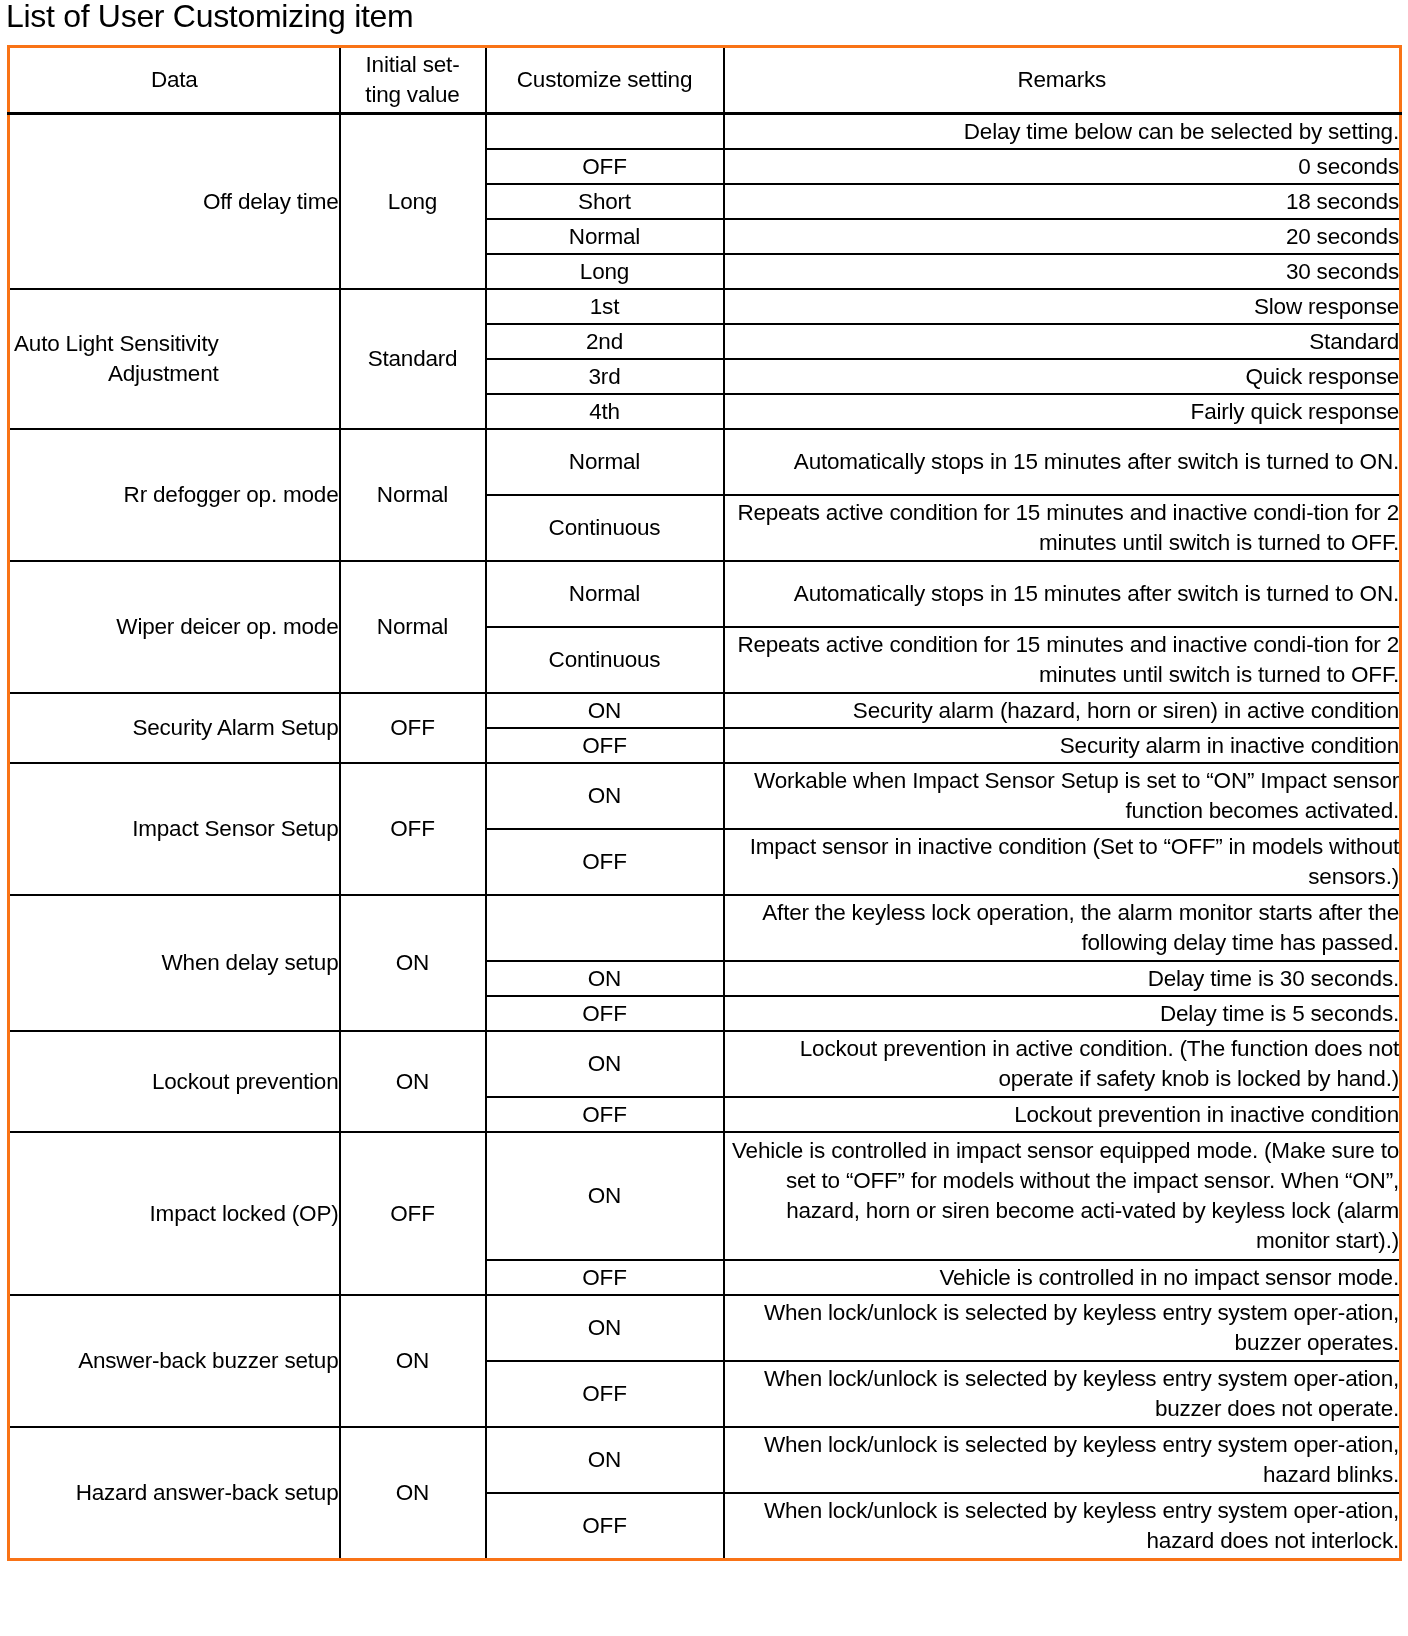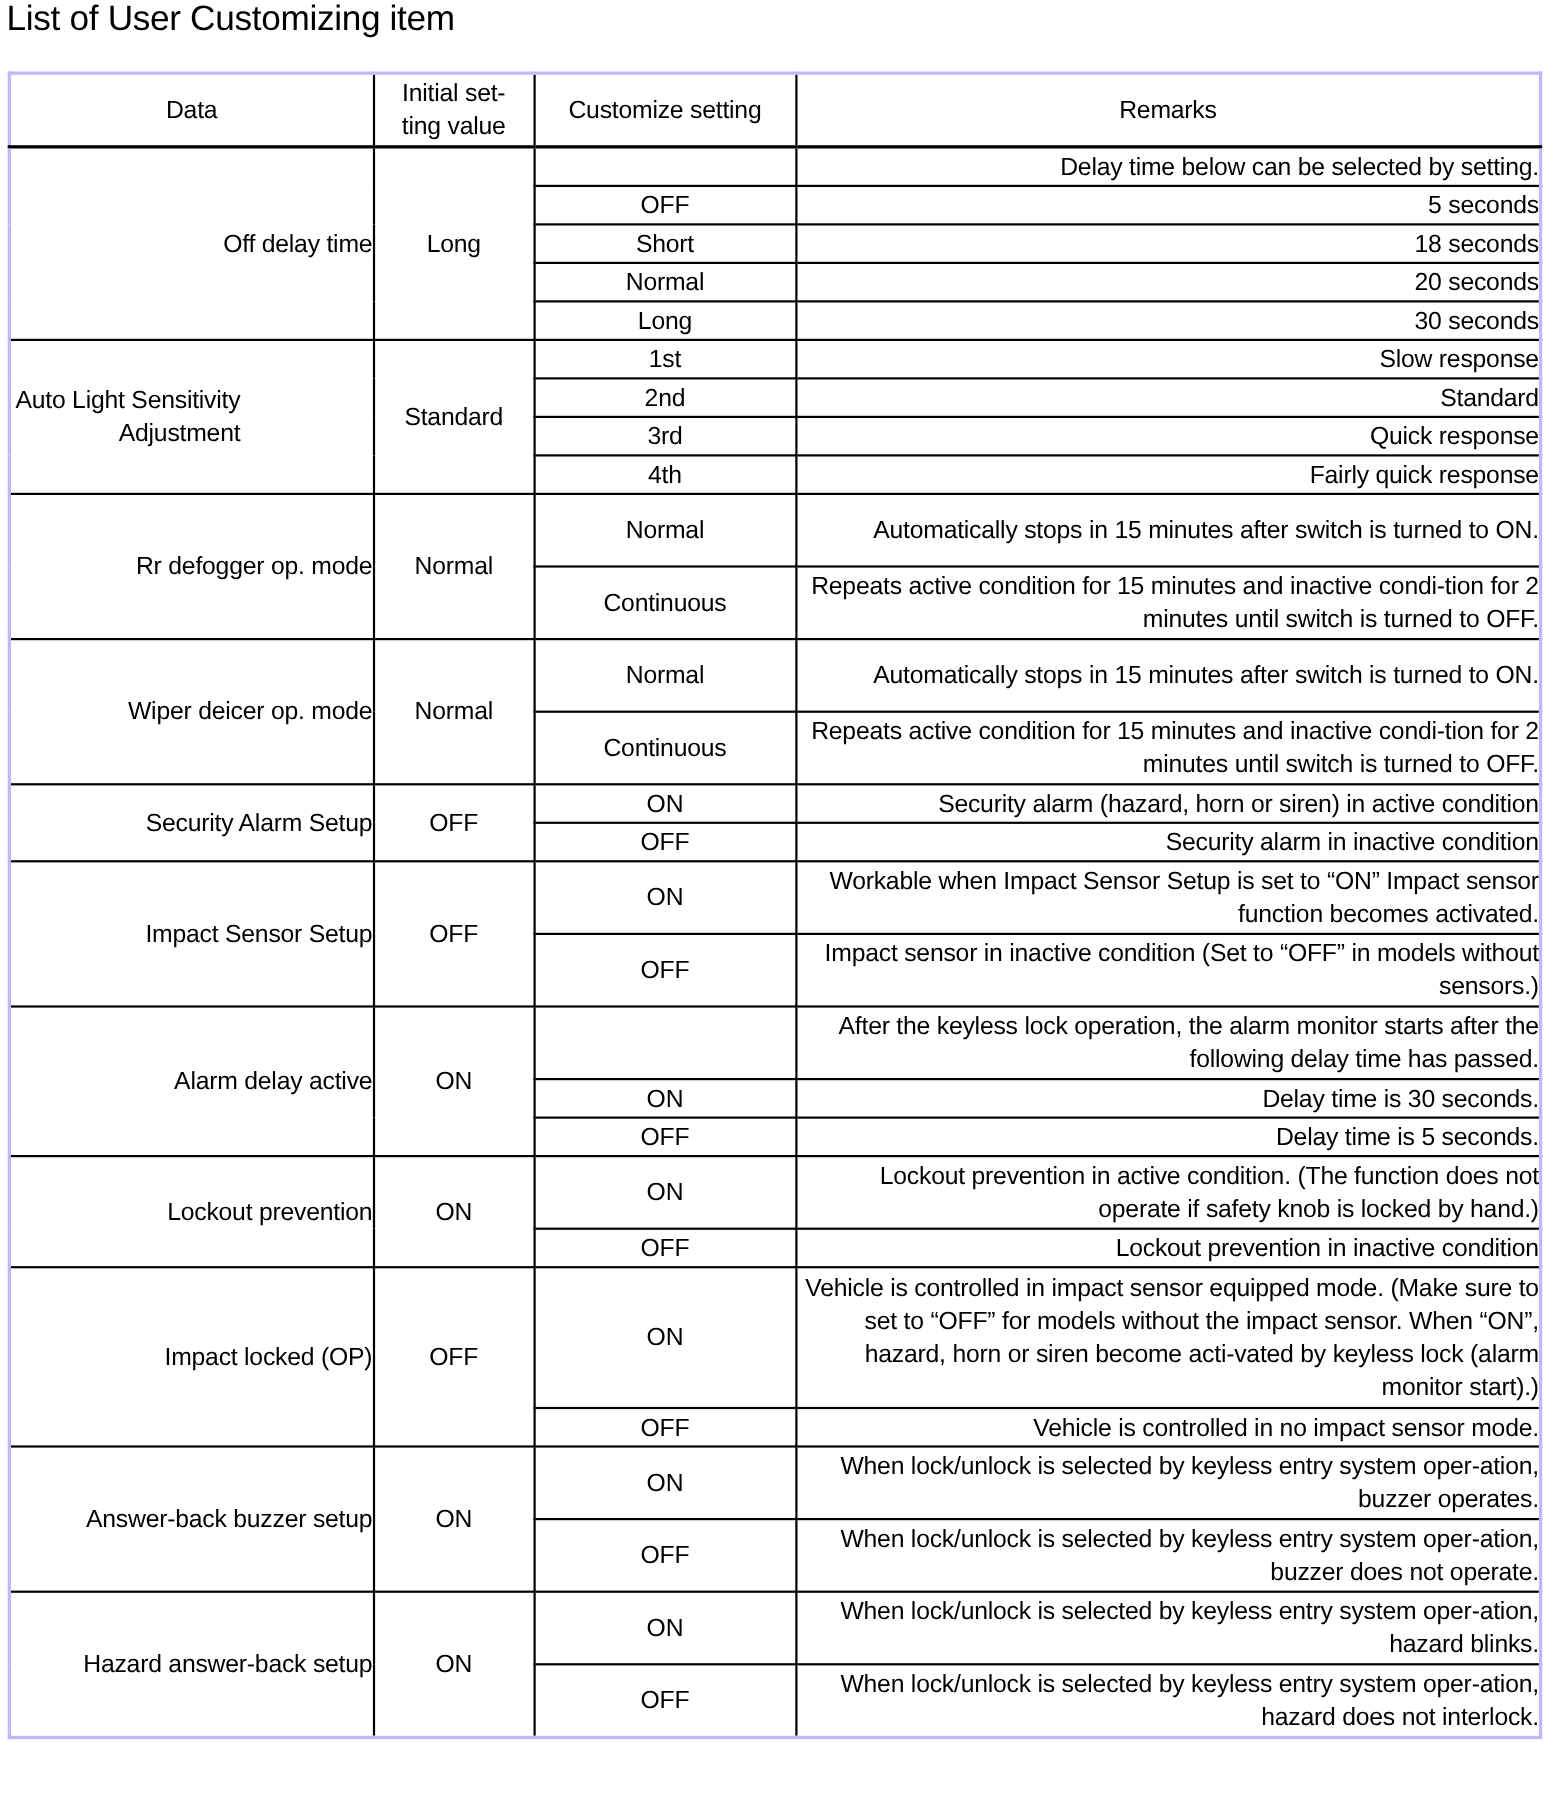--- a/index.html
+++ b/index.html
@@ -1,20 +1,20 @@
 <!DOCTYPE html>
 <html><head>
 <meta charset="utf-8">
 <style>
   html, body { margin: 0; padding: 0; background: #ffffff; }
   body { width: 1408px; height: 1636px; position: relative; overflow: hidden;
          font-family: "Liberation Sans", sans-serif; color: #000; }
   .title { position: absolute; left: 6px; top: 0px; font-size: 32px; line-height: 32px; letter-spacing: -0.3px; }
   table.main { position: absolute; left: 7px; top: 45px; border-collapse: collapse; width: 1392px;
-               table-layout: fixed; border: 3px solid #c4b5fd; margin-top: 20px; }
+               table-layout: fixed; border: 3px solid #f97316; }
   table.main col.c1 { width: 331px; }
   table.main col.c2 { width: 146px; }
   table.main col.c3 { width: 238px; }
   table.main col.c4 { width: 677px; }
   table.main td, table.main th { border: 2px solid #000; padding: 0; font-size: 22.5px; font-weight: normal;
                line-height: 30px; vertical-align: middle; letter-spacing: -0.2px; }
   table.main th { text-align: center; height: 64px; border-bottom: 3px solid #000; }
   td.data { padding-left: 10px; text-align: right; }
   td.init { text-align: center; }
   td.cust { text-align: center; }
@@ -49,21 +49,21 @@
   </thead>
   <tbody id="tbody">
       <tr class="r1 gstart">
         <td class="data" rowspan="5">Off delay time</td>
         <td class="init" rowspan="5">Long</td>
         <td class="cust"></td>
         <td class="rem">Delay time below can be selected by setting.</td>
       </tr>
       <tr class="r1">
         <td class="cust">OFF</td>
-        <td class="rem">5 seconds</td>
+        <td class="rem">0 seconds</td>
       </tr>
       <tr class="r1">
         <td class="cust">Short</td>
         <td class="rem">18 seconds</td>
       </tr>
       <tr class="r1">
         <td class="cust">Normal</td>
         <td class="rem">20 seconds</td>
       </tr>
       <tr class="r1">
@@ -122,21 +122,21 @@
         <td class="data" rowspan="2">Impact Sensor Setup</td>
         <td class="init" rowspan="2">OFF</td>
         <td class="cust">ON</td>
         <td class="rem">Workable when Impact Sensor Setup is set to “ON” Impact sensor function becomes activated.</td>
       </tr>
       <tr class="r2">
         <td class="cust">OFF</td>
         <td class="rem">Impact sensor in inactive condition (Set to “OFF” in models without sensors.)</td>
       </tr>
       <tr class="r2 gstart">
-        <td class="data" rowspan="3">Alarm delay active</td>
+        <td class="data" rowspan="3">When delay setup</td>
         <td class="init" rowspan="3">ON</td>
         <td class="cust"></td>
         <td class="rem">After the keyless lock operation, the alarm monitor starts after the following delay time has passed.</td>
       </tr>
       <tr class="r1">
         <td class="cust">ON</td>
         <td class="rem">Delay time is 30 seconds.</td>
       </tr>
       <tr class="r1">
         <td class="cust">OFF</td>

